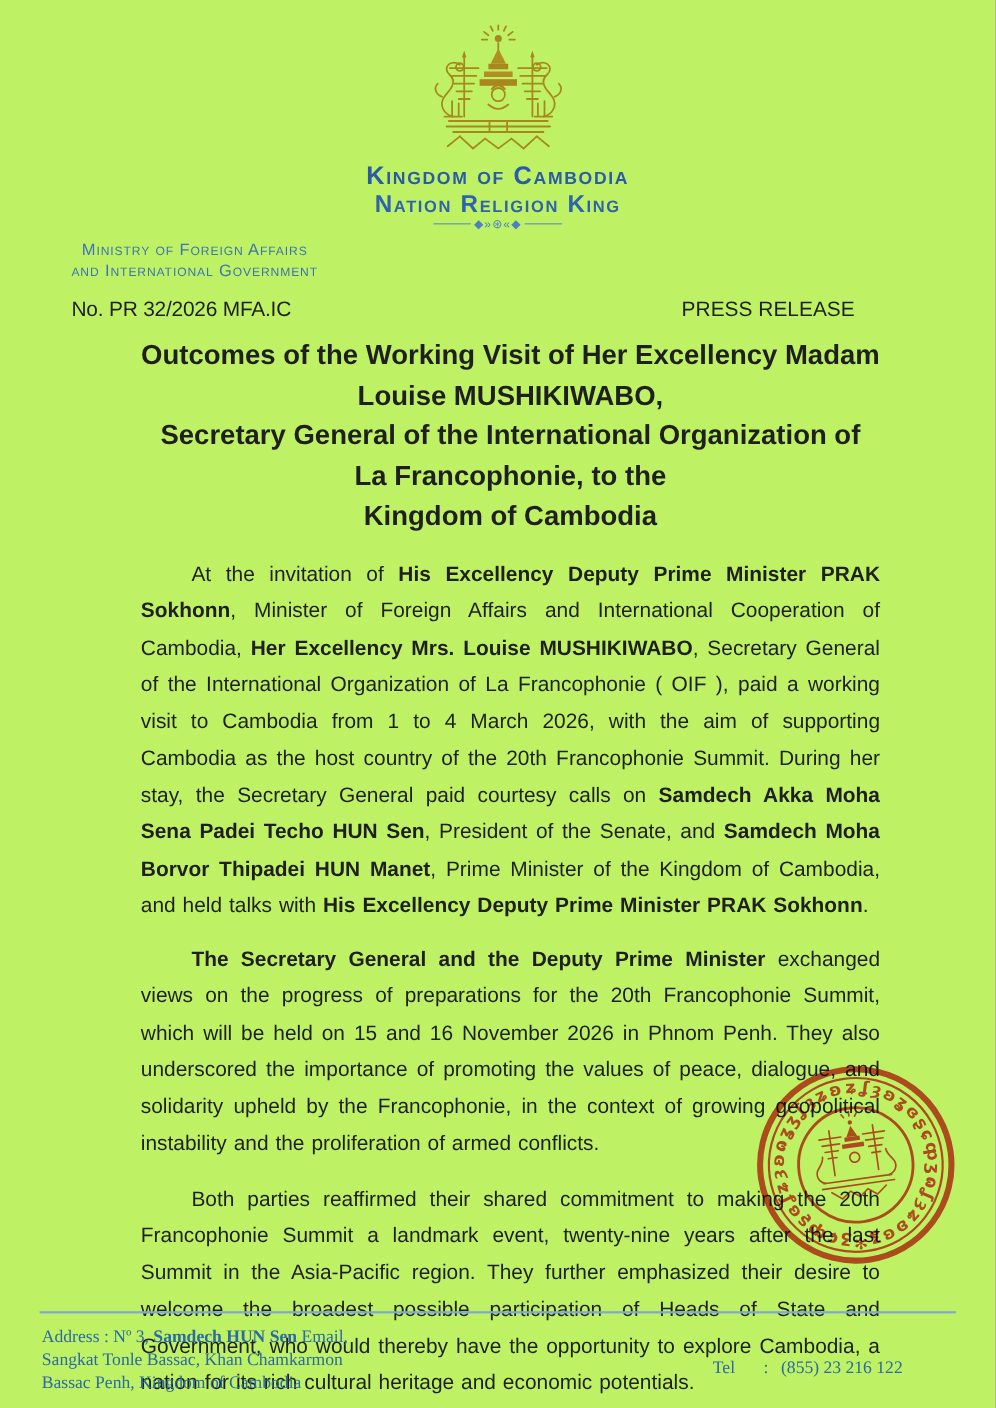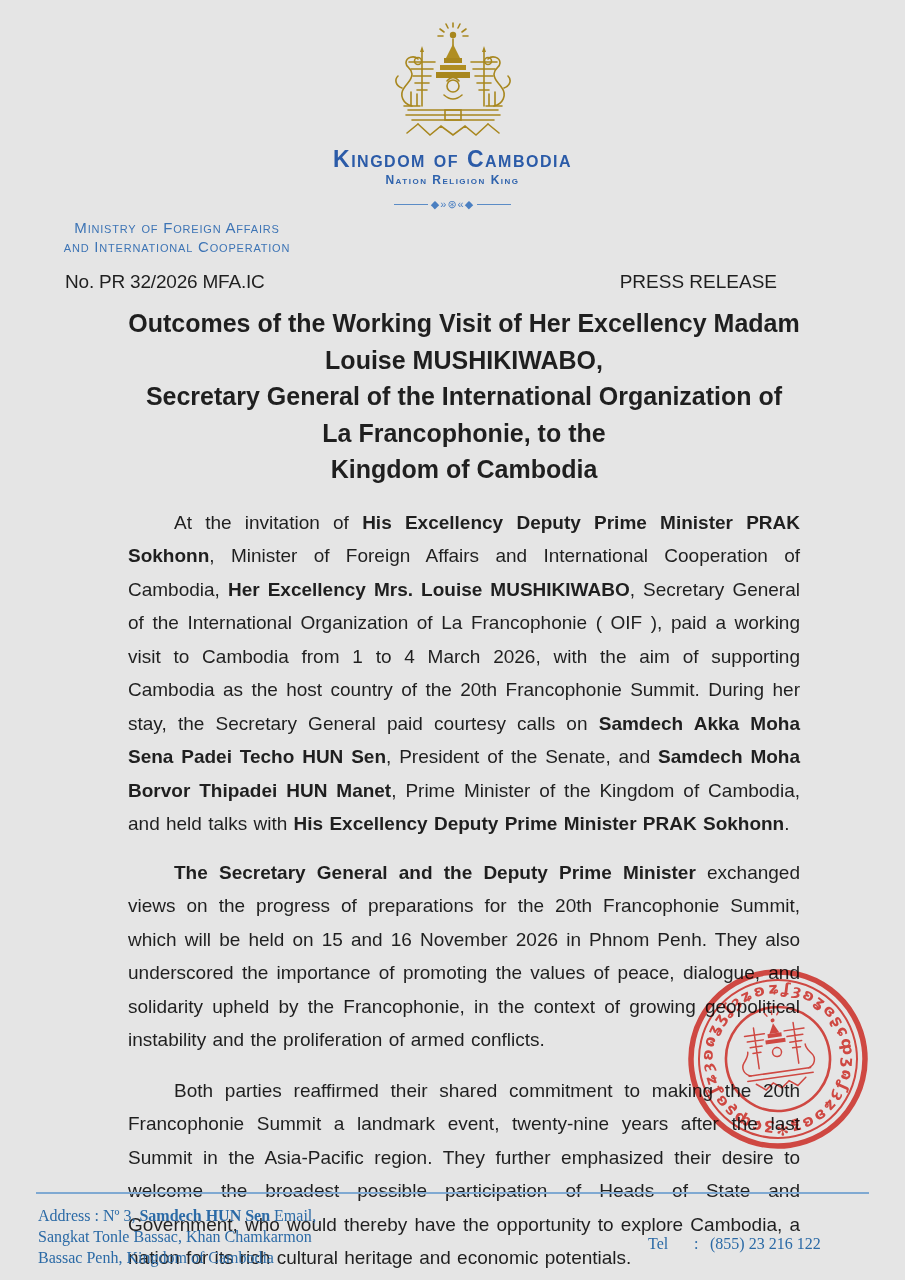--- a/index.html
+++ b/index.html
@@ -1,32 +1,32 @@
 <!DOCTYPE html>
 <html><head>
 <meta charset="utf-8">
 <style>
   * { margin:0; padding:0; box-sizing:border-box; }
   html,body { background:#9a9a9a; }
   .page {
     position:relative; width:905px; height:1280px; margin:0 auto;
-    background:#e5e5e5; overflow:hidden;
+    background:#bef264; overflow:hidden;
     font-family:"Liberation Sans", sans-serif; color:#1f1f1f;
   }
   
   .crest-wrap { position:absolute; top:22px; left:0; width:100%; text-align:center; }
   .crest-wrap svg { display:inline-block; }
   .kingdom-title {
     position:absolute; top:146px; left:0; width:100%; text-align:center;
     font-variant:small-caps; font-weight:bold; font-size:23px; letter-spacing:1.5px;
     color:#2b5ba8;
   }
   .motto {
     position:absolute; top:173px; left:0; width:100%; text-align:center;
-    font-variant:small-caps; font-weight:bold; font-size:12px; letter-spacing:1.5px;
+    font-variant:small-caps; font-weight:bold; font-size:22px; letter-spacing:1.5px;
     color:#2f63ad;
   }
   .hdr-divider {
     position:absolute; top:197px; left:0; width:100%; text-align:center;
     color:#4a7fc1; font-size:11px; letter-spacing:1px;
   }
   .hdr-divider .dline {
     display:inline-block; vertical-align:middle; width:34px; height:0;
     border-top:1.5px solid #5b8cc6; margin:0 3px;
   }
@@ -140,21 +140,21 @@
   </div>
 
   <div class="kingdom-title">Kingdom of Cambodia</div>
   <div class="motto">Nation Religion King</div>
   <div class="hdr-divider">
     <span class="dline"></span><span class="dglyph">◆»⊛«◆</span><span class="dline"></span>
   </div>
 
   <div class="ministry">
     <div>Ministry of Foreign Affairs</div>
-    <div>and International Cooperation</div>
+    <div>and International Government</div>
   </div>
 
   <div class="docref">
     <span class="ref-no">No. PR 32/2026 MFA.IC</span>
     <span class="doc-type">PRESS RELEASE</span>
   </div>
 
   <div class="body-block">
     <div class="doc-title">
       <div>Outcomes of the Working Visit of Her Excellency Madam Louise MUSHIKIWABO,</div>

